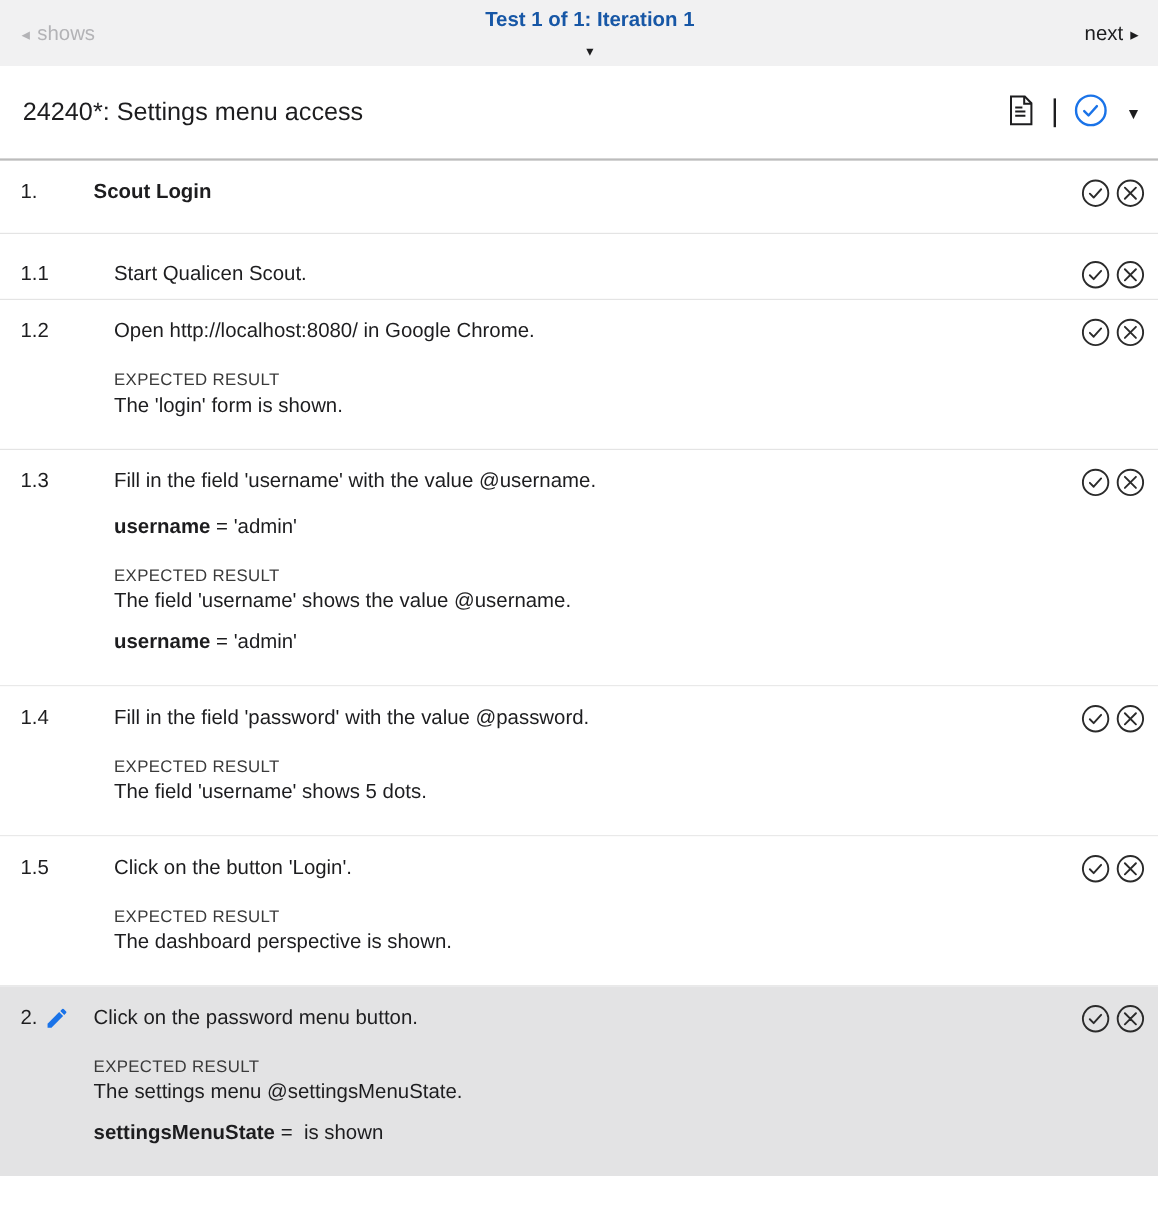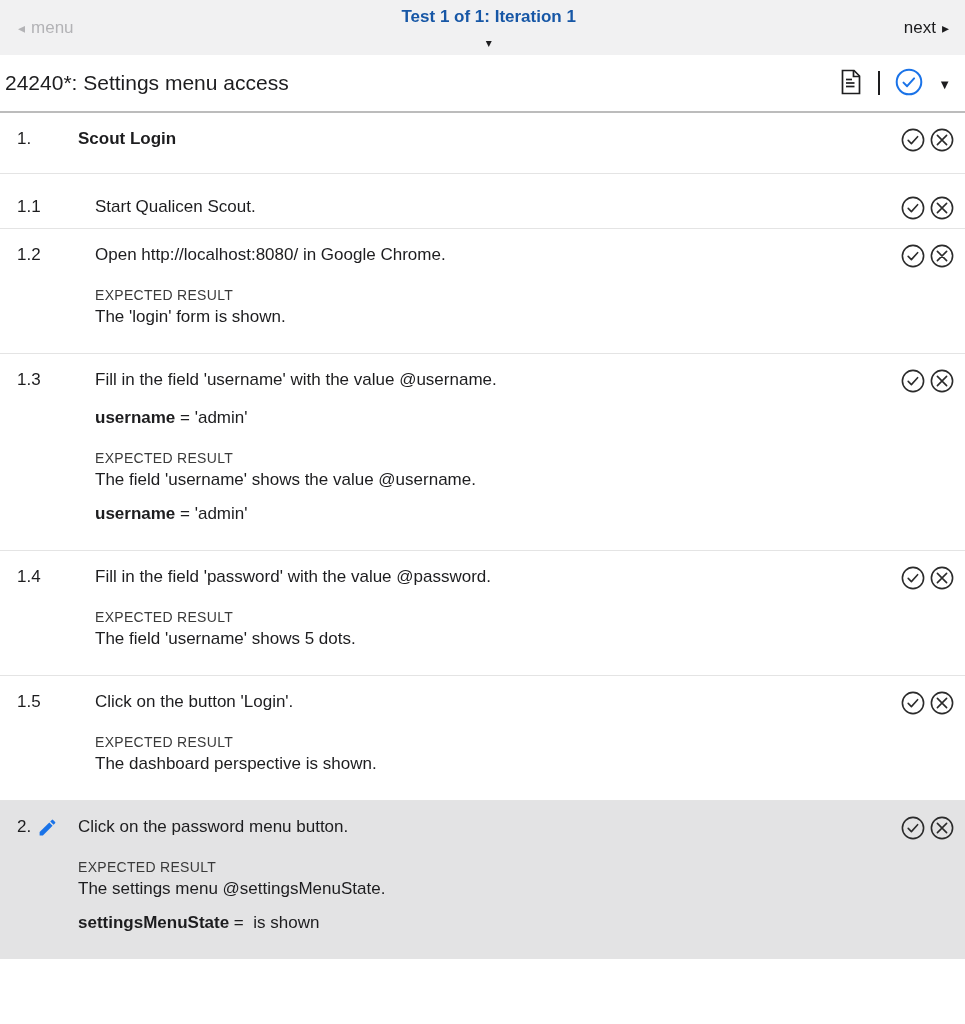--- a/index.html
+++ b/index.html
@@ -19,22 +19,22 @@
   .nav-btn { display:flex; align-items:center; gap:6px; font-size:17px; cursor:pointer; }
   .nav-prev { color:#b3b3b6; }
   .nav-next { color:#1c1c1e; }
   .nav-arrow { font-size:14px; line-height:1; }
   .nav-center { display:flex; align-items:center; gap:8px; cursor:pointer;flex-direction:column; }
   .nav-title { color:#1757a6; font-weight:bold; font-size:17px; }
   .nav-caret { color:#1d1d1f; font-size:12px; line-height:1; padding-top:2px; }
 
   
   .test-header {
-    height:58px; display:flex; align-items:center;
-    padding:0 14px 0 5px; border-bottom:2px solid #bcbcbc; background:#fff;
+    height:79px; display:flex; align-items:center;
+    padding:0 14px 0 19px; border-bottom:2px solid #bcbcbc; background:#fff;
   }
   .test-title { font-size:21px; color:#1d1d1f; flex:1 1 auto; }
   .header-icons { display:flex; align-items:center; gap:15px; }
   .icon-btn { display:flex; align-items:center; cursor:pointer; background:none; border:none; padding:0; }
   .vdivider { width:2px; height:24px; background:#1d1d1f; }
   .header-caret { color:#1d1d1f; font-size:13px; line-height:1; cursor:pointer; padding-top:2px; }
 
   
   .step-row {
     display:flex; align-items:flex-start;
@@ -59,21 +59,21 @@
   .status { flex:0 0 auto; display:flex; gap:5px; margin-left:12px; }
   .status .icon-btn { line-height:0; }
   .pencil { line-height:0; margin-top:1px; }
 </style>
 </head>
 <body>
 
 <div class="topbar">
   <div class="nav-btn nav-prev">
     <span class="nav-arrow">◂</span>
-    <span>menu</span>
+    <span>shows</span>
   </div>
   <div class="nav-center">
     <span class="nav-title">Test 1 of 1: Iteration 1</span>
     <span class="nav-caret">▾</span>
   </div>
   <div class="nav-btn nav-next">
     <span>next</span>
     <span class="nav-arrow">▸</span>
   </div>
 </div>

